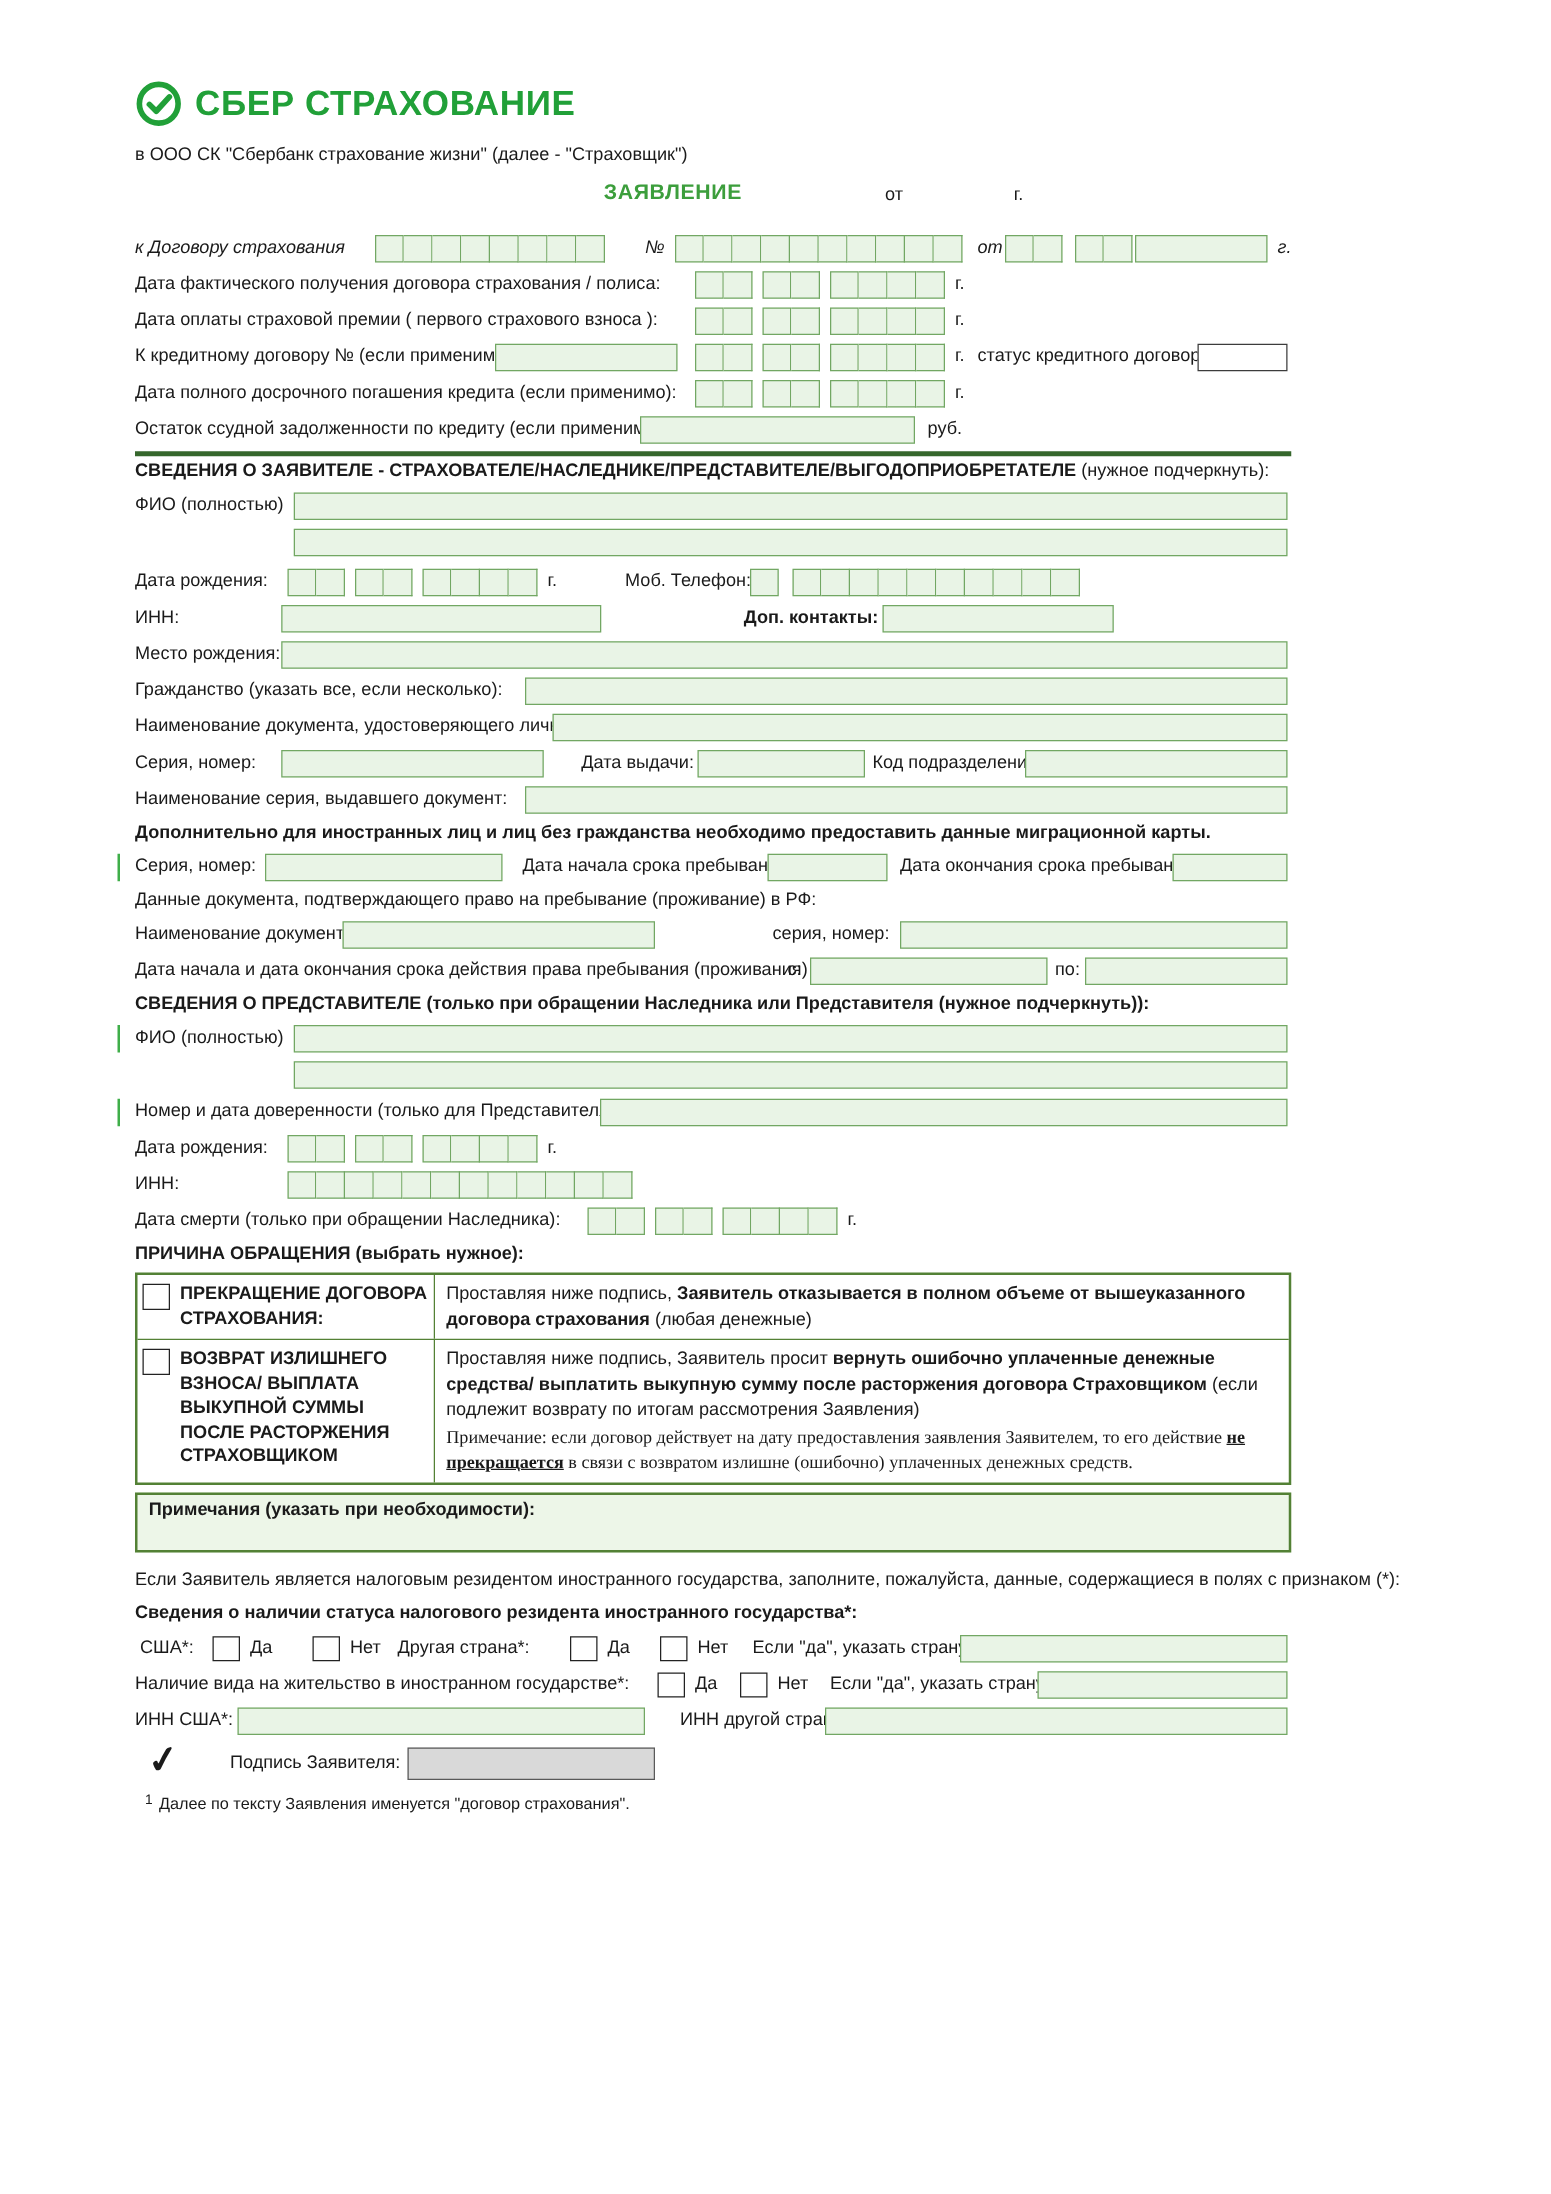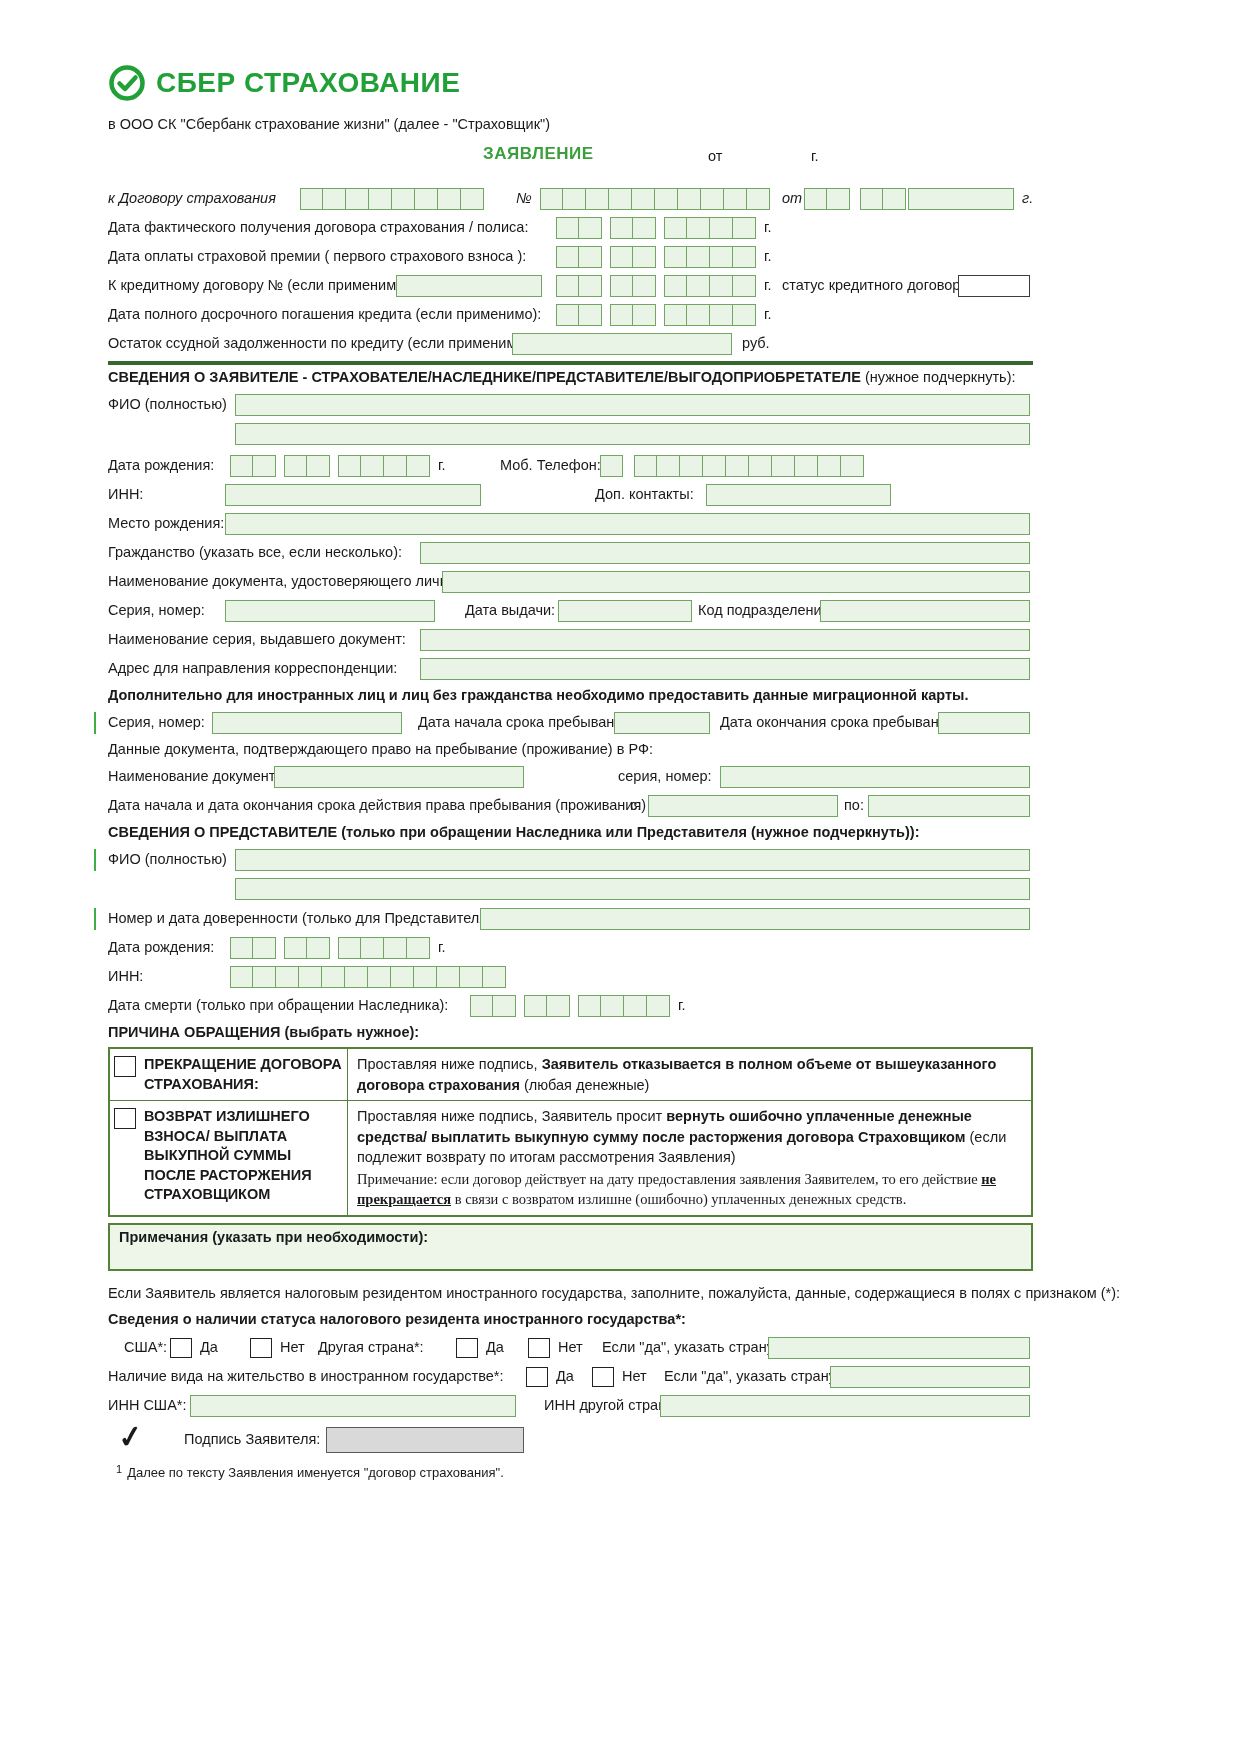--- a/index.html
+++ b/index.html
@@ -243,21 +243,21 @@
           <div class="cell"></div>
           <div class="cell"></div>
           <div class="cell"></div>
           <div class="cell"></div>
         </div>
   </div>
 
   <div class="frow">
     <span class="lbl" style="left:0;">ИНН:</span>
     <div class="box" style="left:117px; width:256px;"></div>
-    <span class="lbl" style="left:487px;">Доп. контакты:</span>
+    <span class="lbl" style="left:487px;font-weight:bold;">Доп. контакты:</span>
     <div class="box" style="left:598px; width:185px;"></div>
   </div>
 
   <div class="frow">
     <span class="lbl" style="left:0;">Место рождения:</span>
     <div class="box" style="left:117px; width:805px;"></div>
   </div>
 
   <div class="frow">
     <span class="lbl" style="left:0;">Гражданство (указать все, если несколько):</span>
@@ -276,24 +276,20 @@
     <div class="box" style="left:450px; width:134px;"></div>
     <span class="lbl" style="left:590px;">Код подразделения</span>
     <div class="box" style="left:712px; width:210px;"></div>
   </div>
 
   <div class="frow">
     <span class="lbl" style="left:0;">Наименование серия, выдавшего документ:</span>
     <div class="box" style="left:312px; width:610px;"></div>
   </div>
 
-  <div class="frow">
-    <span class="lbl" style="left:0;">Адрес для направления корреспонденции:</span>
-    <div class="box" style="left:312px; width:610px;"></div>
-  </div>
 
   <div class="frow h22" style="margin-top:2px;">
     <span class="lbl b" style="left:0;">Дополнительно для иностранных лиц и лиц без гражданства необходимо предоставить данные миграционной карты.</span>
   </div>
 
   <div class="frow marked">
     <span class="lbl" style="left:0;">Серия, номер:</span>
     <div class="box" style="left:104px; width:190px;"></div>
     <span class="lbl" style="left:310px;">Дата начала срока пребывания:</span>
     <div class="box" style="left:506px; width:96px;"></div>
@@ -425,21 +421,21 @@
 
   <div class="frow h22" style="margin-top:12px;">
     <span class="lbl" style="left:0;">Если Заявитель является налоговым резидентом иностранного государства, заполните, пожалуйста, данные, содержащиеся в полях с признаком (*):</span>
   </div>
 
   <div class="frow h22" style="margin-top:4px;">
     <span class="lbl b" style="left:0;">Сведения о наличии статуса налогового резидента иностранного государства*:</span>
   </div>
 
   <div class="frow" style="margin-top:4px;">
-    <span class="lbl" style="left:16px;text-align:center;">США*:</span>
+    <span class="lbl" style="left:4px;text-align:center;">США*:</span>
     <div class="chk" style="left:62px;"></div>
     <span class="lbl" style="left:92px;">Да</span>
     <div class="chk" style="left:142px;"></div>
     <span class="lbl" style="left:172px;">Нет</span>
     <span class="lbl" style="left:210px;">Другая страна*:</span>
     <div class="chk" style="left:348px;"></div>
     <span class="lbl" style="left:378px;">Да</span>
     <div class="chk" style="left:420px;"></div>
     <span class="lbl" style="left:450px;">Нет</span>
     <span class="lbl" style="left:494px;">Если "да", указать страну*:</span>

